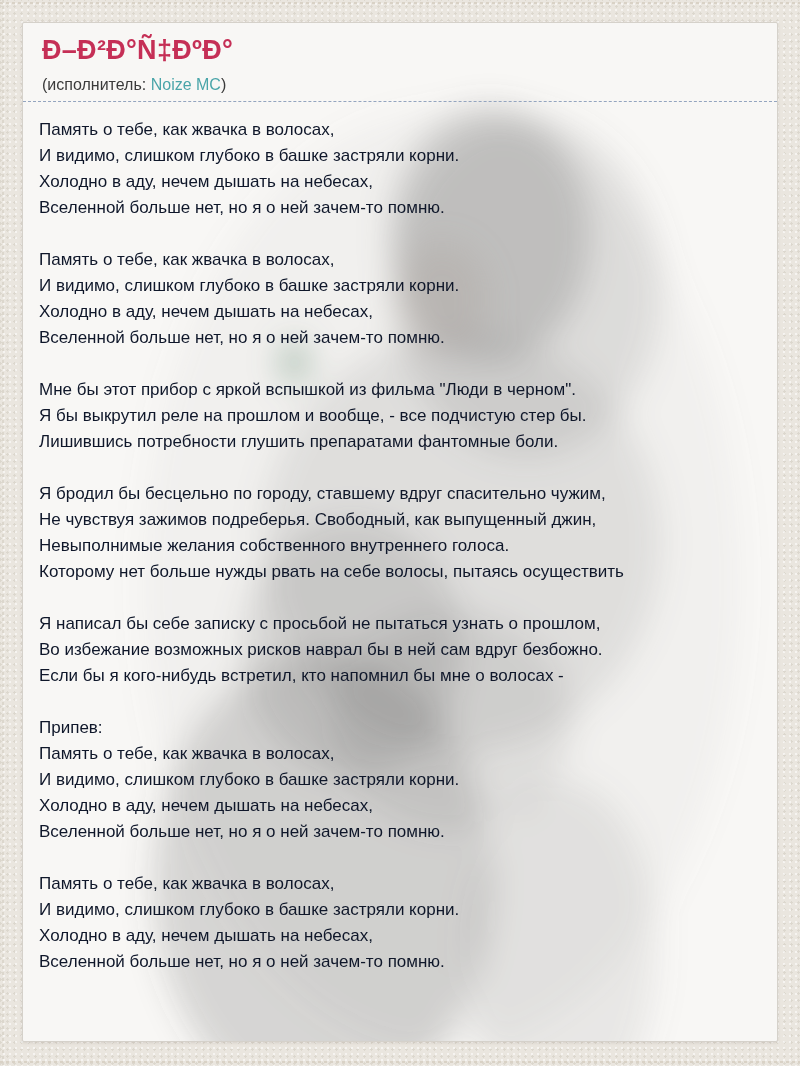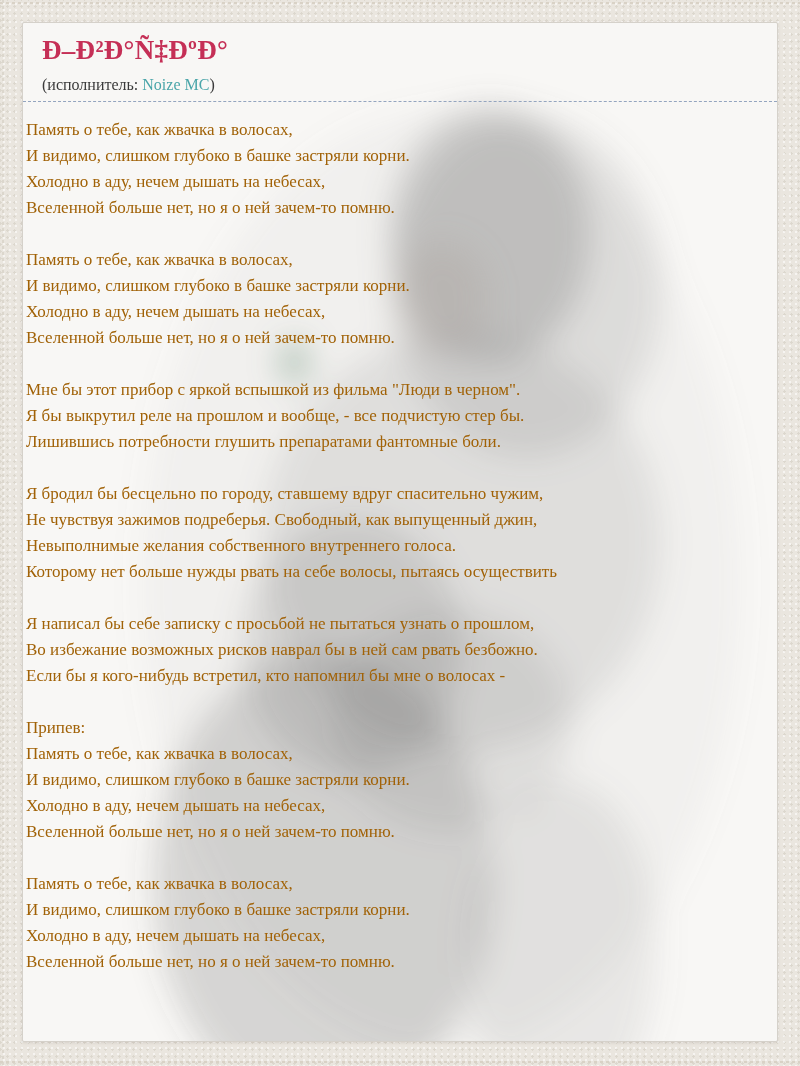--- a/index.html
+++ b/index.html
@@ -39,21 +39,21 @@
     box-shadow: 0 1px 3px rgba(120,110,95,0.18);
   }
 
   .watermark {
     position: absolute;
     left: 0; top: 0; width: 100%; height: 100%;
     z-index: 0;
     pointer-events: none;
   }
 
-  .content { position: relative; z-index: 1; font-family: Liberation Serif, serif; }
+  .content { position: relative; z-index: 1; }
 
   .header {
     padding: 12px 19px 6px 19px;
     border-bottom: 1px dashed #94a5bf;
   }
   .title {
     margin: 0;
     font-size: 27px;
     line-height: 30px;
     font-weight: bold;
@@ -66,24 +66,24 @@
     line-height: 20px;
     color: #3a3a3a;
   }
   .artist-link {
     color: #4aa5a9;
     text-decoration: none;
     cursor: pointer;
   }
 
   .lyrics {
-    padding: 15px 19px 0 3px;
+    padding: 15px 19px 0 16px;
     font-size: 17px;
     line-height: 26px;
-    color: #a16207;
+    color: #0f172a;
   }
   .stanza { margin: 0 0 26px 0; }
   .line { display: block; min-height: 26px; }
 </style>
 </head>
 <body>
 
 <div class="edge-top"></div>
 <div class="edge-left"></div>
 <div class="edge-bottom"></div>
@@ -141,21 +141,21 @@
 
       <p class="stanza">
         <span class="line">Я бродил бы бесцельно по городу, ставшему вдруг спасительно чужим,</span>
         <span class="line">Не чувствуя зажимов подреберья. Свободный, как выпущенный джин,</span>
         <span class="line">Невыполнимые желания собственного внутреннего голоса.</span>
         <span class="line">Которому нет больше нужды рвать на себе волосы, пытаясь осуществить</span>
       </p>
 
       <p class="stanza">
         <span class="line">Я написал бы себе записку с просьбой не пытаться узнать о прошлом,</span>
-        <span class="line">Во избежание возможных рисков наврал бы в ней сам рвать безбожно.</span>
+        <span class="line">Во избежание возможных рисков наврал бы в ней сам вдруг безбожно.</span>
         <span class="line">Если бы я кого-нибудь встретил, кто напомнил бы мне о волосах -</span>
       </p>
 
       <p class="stanza">
         <span class="line">Припев:</span>
         <span class="line">Память о тебе, как жвачка в волосах,</span>
         <span class="line">И видимо, слишком глубоко в башке застряли корни.</span>
         <span class="line">Холодно в аду, нечем дышать на небесах,</span>
         <span class="line">Вселенной больше нет, но я о ней зачем-то помню.</span>
       </p>

